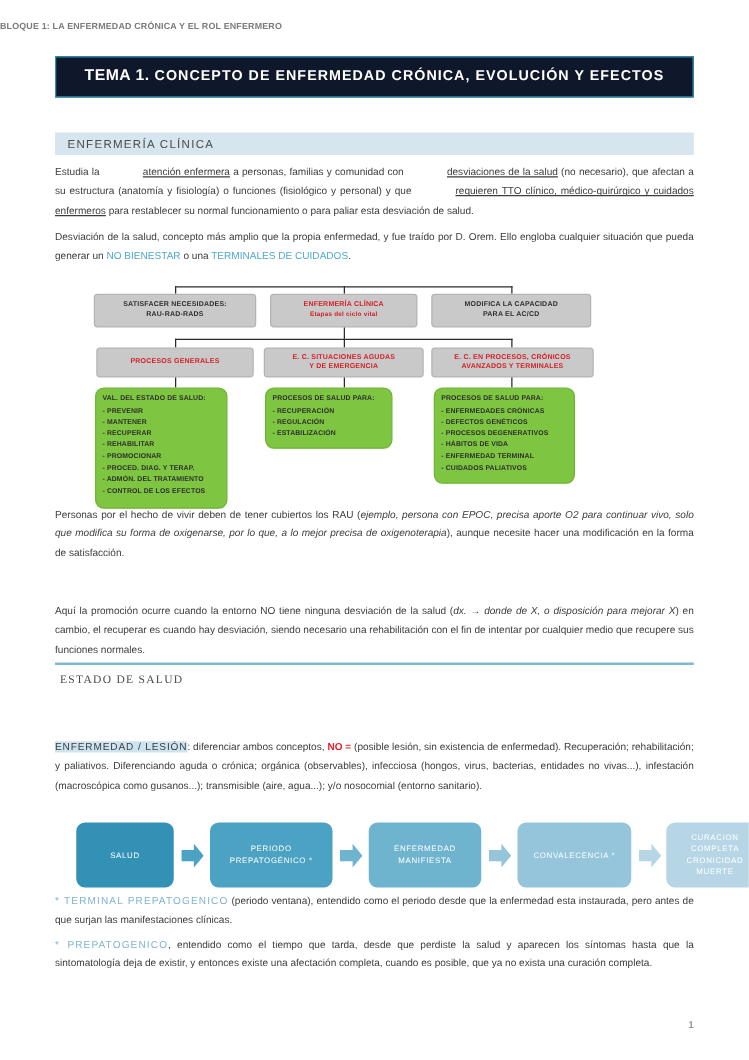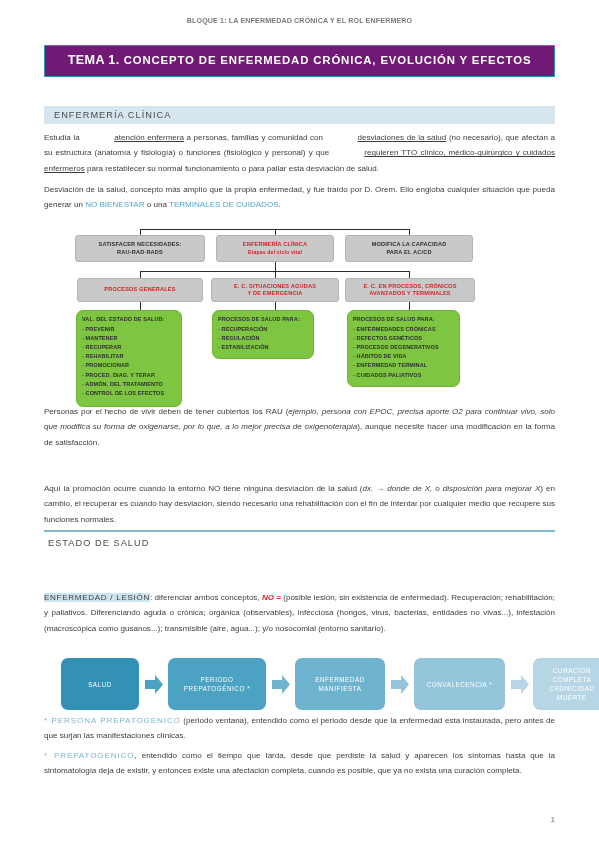--- a/index.html
+++ b/index.html
@@ -9,28 +9,28 @@
     font-family:"Liberation Sans",sans-serif;
     color:#3d3d3d;
     overflow:hidden;
     position:relative;
   }
   .page{position:relative;width:599px;height:848px;}
 
   
   .doc-header{
     position:absolute;top:17px;left:0;width:599px;
-    text-align:center;font-size:7.1px;letter-spacing:.15px;
+    text-align:left;font-size:7.1px;letter-spacing:.15px;
     color:#7a7a7a;font-weight:600;
   }
 
   
   .title-banner{
     position:absolute;left:44px;top:45px;width:511px;
-    background:#701a75;
+    background:#0f172a;
     border:1px solid #2f93b4;
     padding:6px 10px 7px 10px;
     box-sizing:border-box;
     text-align:center;
     color:#ffffff;
   }
   .title-banner .l1{
     font-size:11.4px;letter-spacing:.85px;font-weight:700;
     line-height:17px;white-space:nowrap;
   }
@@ -55,21 +55,21 @@
   
   .para{
     position:absolute;left:44px;width:511px;
     font-size:8.05px;line-height:15.3px;
     text-align:justify;color:#3d3d3d;
     box-sizing:border-box;
   }
   .para u{text-decoration:underline;margin-left:32px;}
   .para i{font-style:italic;}
   .blue{color:#4fa9cd;}
-  .red{color:#e8202a;font-weight:700;font-style:italic;}
+  .red{color:#e8202a;font-weight:700;}
   .hl{background:#cde3ef;}
   .lightblue-term{color:#7fb4cf;letter-spacing:.9px;}
 
   
   .diagram{position:absolute;left:44px;top:228px;width:511px;height:192px;}
   .dg-box{
     position:absolute;box-sizing:border-box;
     background:#c9c9c9;border:1px solid #b4b4b4;border-radius:3px;
     text-align:center;font-size:5.6px;font-weight:700;
     letter-spacing:.18px;line-height:7.4px;color:#2e2e2e;
@@ -211,21 +211,21 @@
 
   <div class="para" style="top:404px;">
     <span>Personas por el hecho de vivir deben de tener cubiertos los RAU (</span><i>ejemplo, persona con EPOC, precisa aporte O2 para continuar vivo, solo que modifica su forma de oxigenarse, por lo que, a lo mejor precisa de oxigenoterapia</i><span>), aunque necesite hacer una modificación en la forma de satisfacción.</span>
   </div>
 
   <div class="para" style="top:481px;">
     <span>Aquí la promoción ocurre cuando la entorno NO tiene ninguna desviación de la salud (</span><i>dx. → donde de X, o disposición para mejorar X</i><span>) en cambio, el recuperar es cuando hay desviación, siendo necesario una rehabilitación con el fin de intentar por cualquier medio que recupere sus funciones normales.</span>
   </div>
 
   <div class="rule" style="top:530px;"></div>
-  <div class="section-bar" style="top:534px;background:transparent;padding-left:4px;">ESTADO DE SALUD</div>
+  <div class="section-bar" style="top:534px;background:transparent;padding-left:4px;font-family:Liberation Serif, serif;">ESTADO DE SALUD</div>
 
 
   <div class="para" style="top:590px;">
     <span class="hl" style="letter-spacing:.7px;">ENFERMEDAD / LESIÓN</span><span>: diferenciar ambos conceptos, </span><span class="red">NO =</span><span> (posible lesión, sin existencia de enfermedad). Recuperación; rehabilitación; y paliativos. Diferenciando aguda o crónica; orgánica (observables), infecciosa (hongos, virus, bacterias, entidades no vivas...), infestación (macroscópica como gusanos...); transmisible (aire, agua...); y/o nosocomial (entorno sanitario).</span>
   </div>
 
   <div class="flow">
     <div class="fbox" id="fb0" style="left: 17px; width: 78px; background: rgb(51, 145, 181);">
       <span id="fl0">SALUD</span>
     </div>
@@ -253,21 +253,21 @@
     <div class="farr" id="fa3" style="left:467px;">
         <div style="background: rgb(182, 214, 230);"></div>
       </div>
 
     <div class="fbox" id="fb4" style="left: 489px; width: 78px; background: rgb(182, 214, 230);">
       <span id="fl4">CURACION<br>COMPLETA<br>CRONICIDAD<br>MUERTE</span>
     </div>
   </div>
 
   <div class="para" style="top:713px;">
-    <span class="lightblue-term">* PERSONA PREPATOGENICO</span><span> (periodo ventana), entendido como el periodo desde que la enfermedad esta instaurada, pero antes de que surjan las manifestaciones clínicas.</span>
+    <span class="lightblue-term">* TERMINAL PREPATOGENICO</span><span> (periodo ventana), entendido como el periodo desde que la enfermedad esta instaurada, pero antes de que surjan las manifestaciones clínicas.</span>
   </div>
 
   <div class="para" style="top:748px;">
     <span class="lightblue-term">* PREPATOGENICO</span><span>, entendido como el tiempo que tarda, desde que perdiste la salud y aparecen los síntomas hasta que la sintomatología deja de existir, y entonces existe una afectación completa, cuando es posible, que ya no exista una curación completa.</span>
   </div>
 
   <div class="pageno">1</div>
 
 </div>
 

